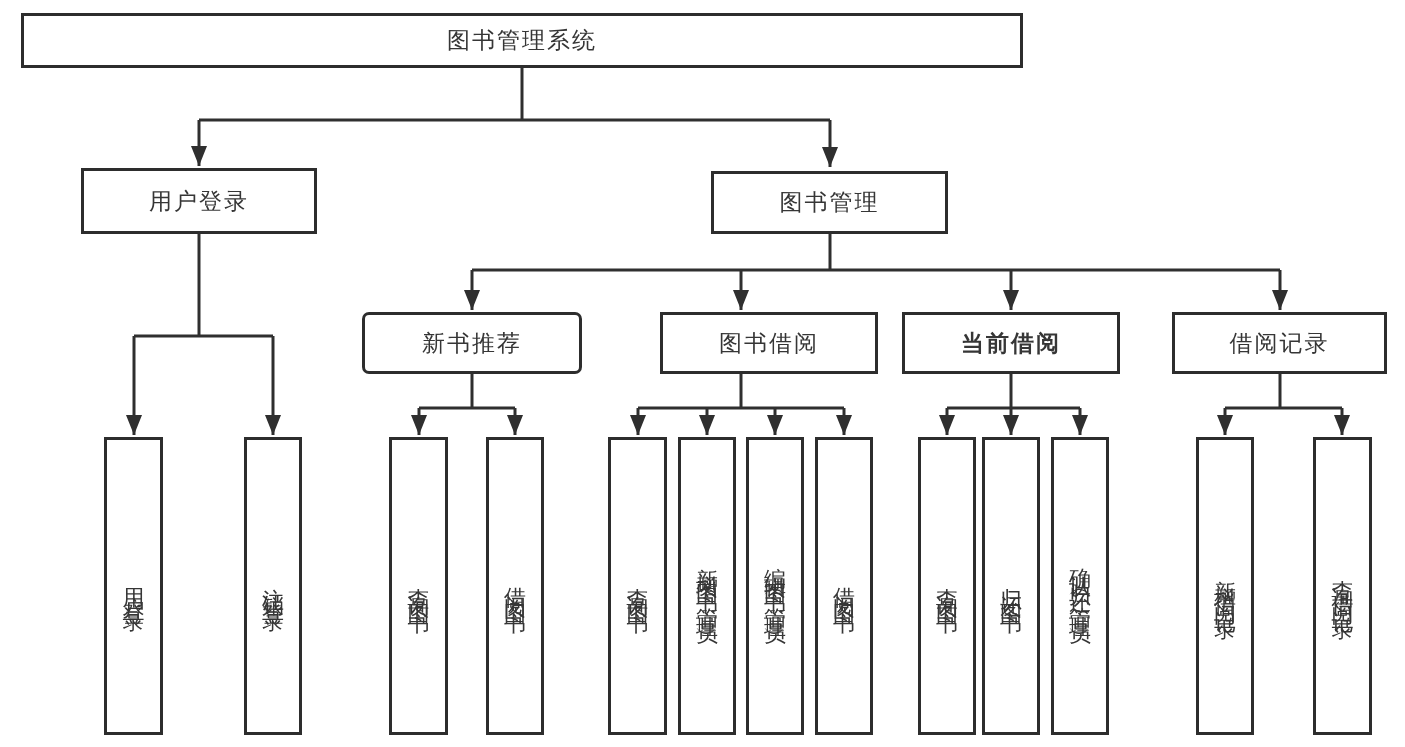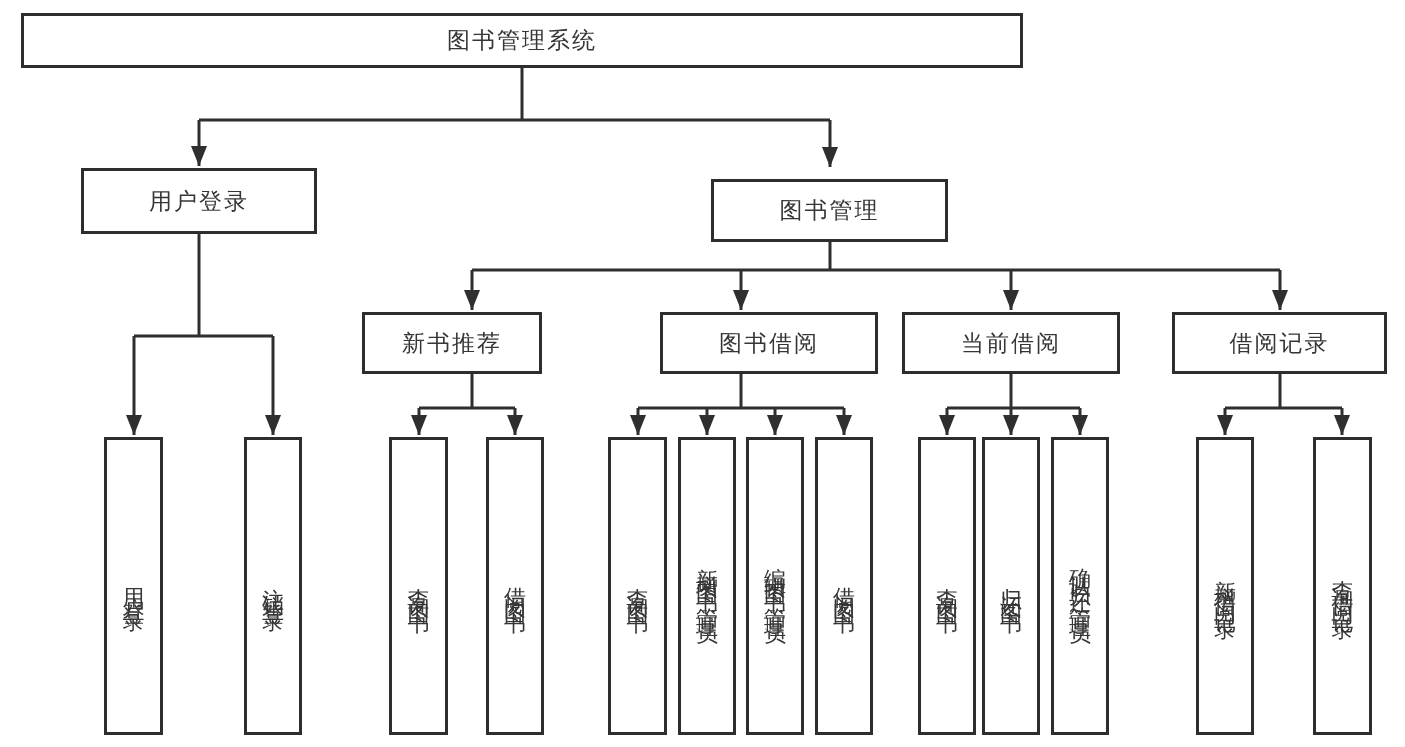--- a/index.html
+++ b/index.html
@@ -108,25 +108,25 @@
       <line x1="1280" y1="374" x2="1280" y2="408"></line>
       <line x1="1225" y1="408" x2="1342" y2="408"></line>
       <line x1="1225" y1="408" x2="1225" y2="435" marker-end="url(#arrow)"></line>
       <line x1="1342" y1="408" x2="1342" y2="435" marker-end="url(#arrow)"></line>
     </g>
   </svg>
 
   <div class="node hnode" style="left:21px; top:13px; width:1002px; height:55px;">图书管理系统</div>
 
   <div class="node hnode" style="left:81px; top:168px; width:236px; height:66px;">用户登录</div>
-  <div class="node hnode" style="left:711px; top:179px; width:237px; height:63px;">图书管理</div>
+  <div class="node hnode" style="left:711px; top:171px; width:237px; height:63px;">图书管理</div>
 
-  <div class="node hnode" style="left:362px; top:312px; width:180px; height:62px;">新书推荐</div>
+  <div class="node hnode" style="left:362px; top:312px; width:220px; height:62px;border-radius:7px;">新书推荐</div>
   <div class="node hnode" style="left:660px; top:312px; width:218px; height:62px;">图书借阅</div>
-  <div class="node hnode" style="left:902px; top:312px; width:218px; height:62px;">当前借阅</div>
+  <div class="node hnode" style="left:902px; top:312px; width:218px; height:62px;font-weight:bold;">当前借阅</div>
   <div class="node hnode" style="left:1172px; top:312px; width:215px; height:62px;">借阅记录</div>
 
   <div class="node vnode" style="left:104px; top:437px; width:59px; height:298px;">
     <span>用户登录</span>
   </div>
   <div class="node vnode" style="left:244px; top:437px; width:58px; height:298px;">
     <span>注销登录</span>
   </div>
 
   <div class="node vnode" style="left:389px; top:437px; width:59px; height:298px;">

